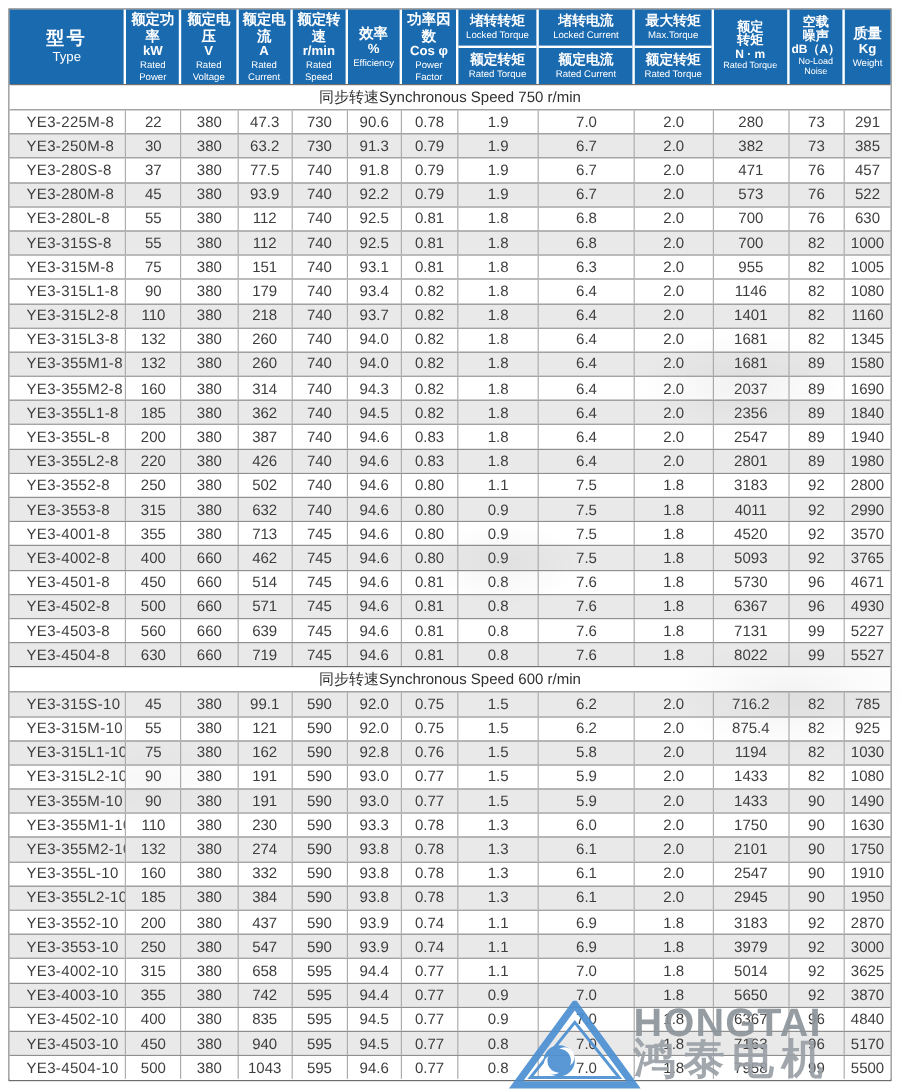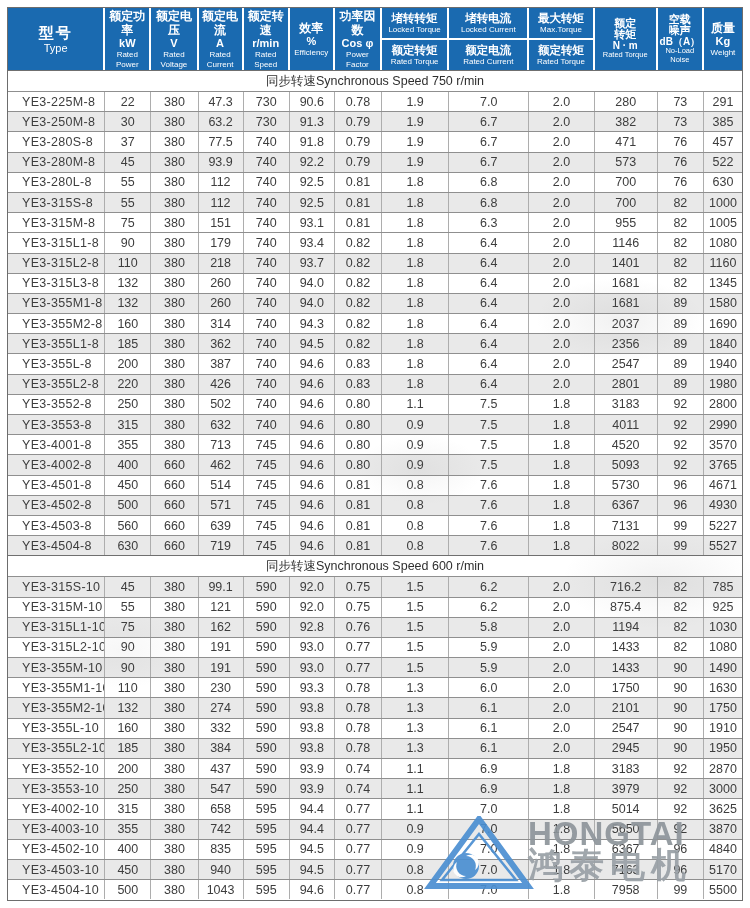--- a/index.html
+++ b/index.html
@@ -102,21 +102,21 @@
     z-index: 4;
     background:
       radial-gradient(ellipse 120px 60px at 620px 320px, rgba(120,120,120,.10), rgba(120,120,120,0) 70%),
       radial-gradient(ellipse 90px 50px at 420px 470px, rgba(120,120,120,.08), rgba(120,120,120,0) 70%),
       radial-gradient(ellipse 140px 70px at 660px 580px, rgba(120,120,120,.09), rgba(120,120,120,0) 70%),
       radial-gradient(ellipse 100px 55px at 120px 650px, rgba(120,120,120,.06), rgba(120,120,120,0) 70%);
   }
   
   .brand-watermark {
     position: absolute;
-    left: 424px; top: 816px;
+    left: 424px; top: 834px;
     width: 290px; height: 74px;
     display: flex;
     align-items: flex-start;
     z-index: 10;
     pointer-events: none;
     opacity: 0.92;
   }
   .brand-logo { width: 110px; height: 74px; flex: 0 0 auto; }
   .brand-text { margin-left: -6px; margin-top: 2px; }
   .brand-en {

